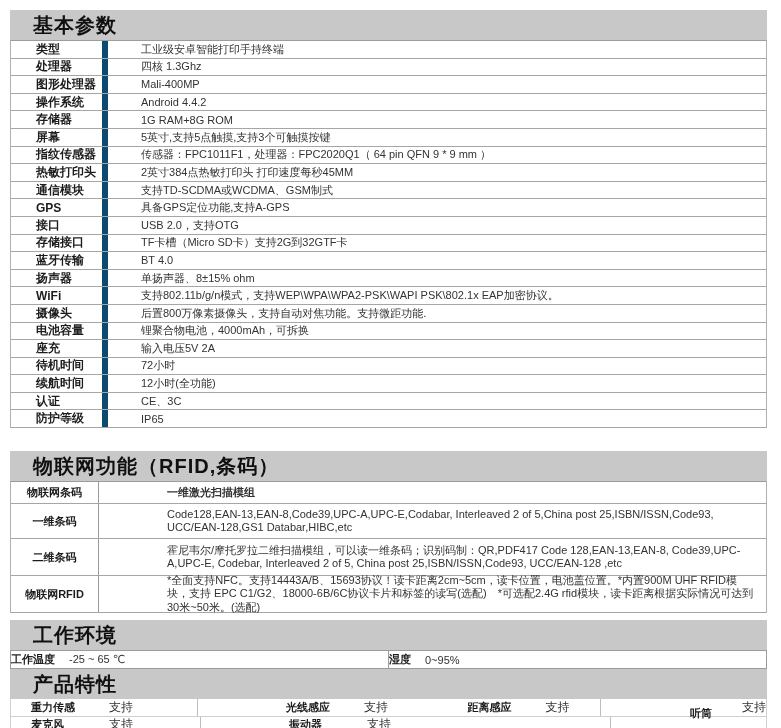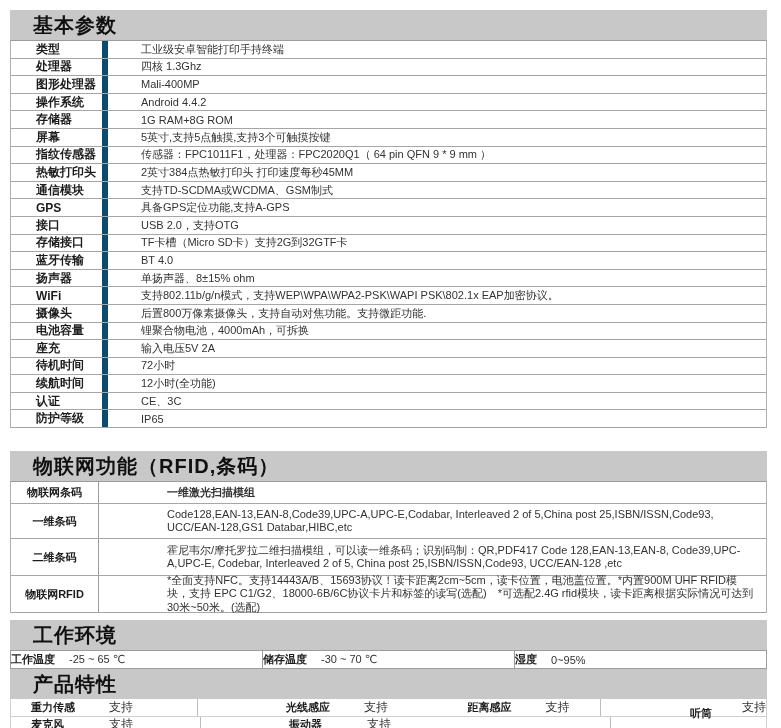--- a/index.html
+++ b/index.html
@@ -198,24 +198,20 @@
 
   <div class="sec-hdr">
     <span>工作环境</span>
   </div>
   <div class="env-row">
     <div class="env-cell">
       <span class="env-lab">工作温度</span>
       <span>-25 ~ 65 ℃</span>
     </div>
     <div class="env-cell">
-      <span class="env-lab">储存温度</span>
-      <span>-30 ~ 70 ℃</span>
-    </div>
-    <div class="env-cell">
       <span class="env-lab">湿度</span>
       <span>0~95%</span>
     </div>
   </div>
 
   <div class="sec-hdr">
     <span>产品特性</span>
   </div>
   <div class="feat">
     <div class="frow">

